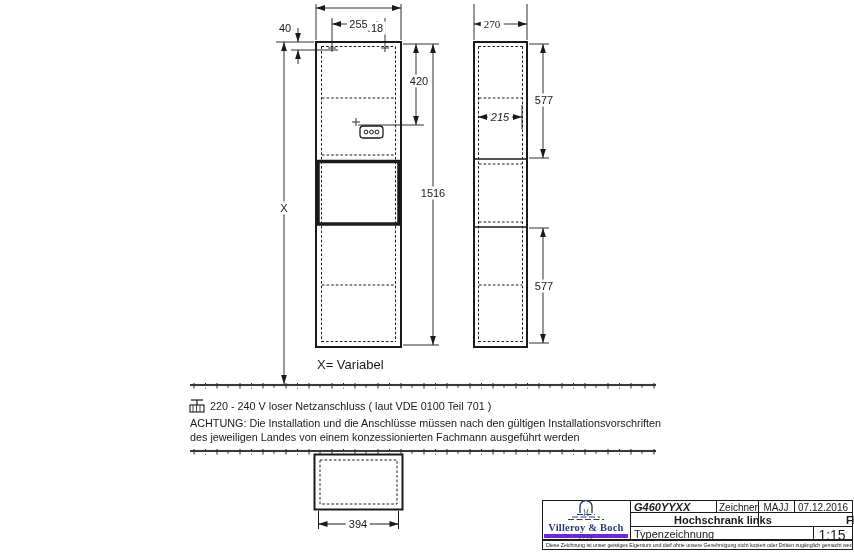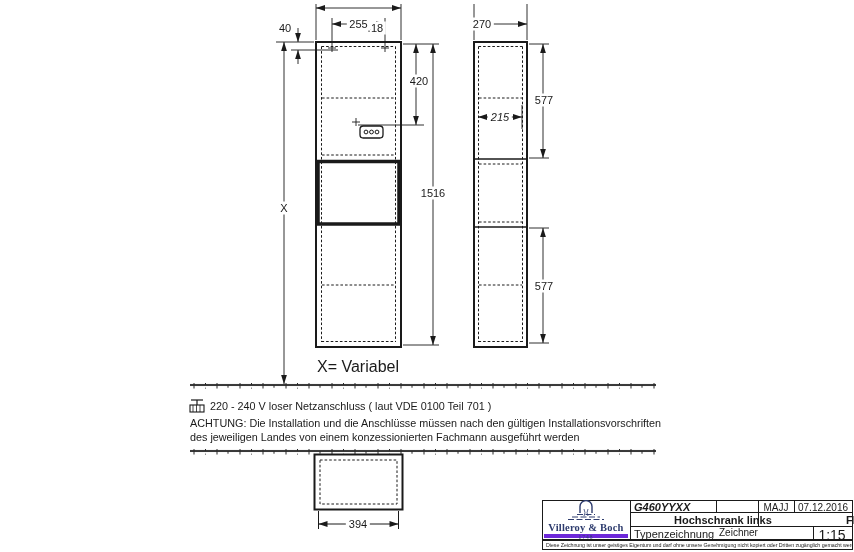--- a/index.html
+++ b/index.html
@@ -165,44 +165,44 @@
       <path d="M193,405 v7 M196.5,405 v7 M200,405 v7" stroke-width="0.8"></path>
     </g>
   </svg>
 
   <span class="dim" style="left:374px; top:8px;margin-top:20px;">418</span>
   <span class="dim" style="left:358.5px; top:24px;">255</span>
   <span class="dim" style="left:285px;  top:28px;">40</span>
   <span class="dim" style="left:284px;  top:208px;">X</span>
   <span class="dim" style="left:419px;  top:81px;">420</span>
   <span class="dim" style="left:433px;  top:193px;">1516</span>
-  <span class="dim" style="left:482px;top:24px;">270</span>
+  <span class="dim" style="left:492px;top:24px;font-family:Liberation Serif, serif;">270</span>
   <span class="dim" style="left:544px;  top:100px;">577</span>
   <span class="dim" style="left:500px;  top:117px;font-style:italic;">215</span>
   <span class="dim" style="left:544px;  top:286px;">577</span>
   <span class="dim" style="left:358px;  top:524px;">394</span>
 
-  <span class="note" style="left:317px; top:357px; font-size:16px;">X= Variabel</span>
+  <span class="note" style="left:317px; top:357px; font-size:13px;">X= Variabel</span>
   <span class="note" style="left:210px; top:400px;">220 - 240 V loser Netzanschluss ( laut VDE 0100 Teil 701 )</span>
   <span class="note" style="left:190px; top:417px;">ACHTUNG: Die Installation und die Anschlüsse müssen nach den gültigen Installationsvorschriften</span>
   <span class="note" style="left:190px; top:431px;">des jeweiligen Landes von einem konzessionierten Fachmann ausgeführt werden</span>
 
   <div class="tb-box" style="left:542px; top:500px; width:311px; height:40px;"></div>
 
   <div class="vline" style="left:630px; top:500px; height:40px;"></div>
   <div class="vline" style="left:716px; top:500px; height:12px;"></div>
   <div class="vline" style="left:758px; top:500px; height:12px;"></div>
   <div class="vline" style="left:794px; top:500px; height:12px;"></div>
   <div class="vline" style="left:758px; top:512px; height:14px;"></div>
   <div class="vline" style="left:813px; top:526px; height:14px;"></div>
   <div class="hline" style="left:630px; top:512px; width:222px;"></div>
   <div class="hline" style="left:630px; top:526px; width:222px;"></div>
 
   <span class="tb-text tb-artno" style="left:634px; top:502px;">G460YYXX</span>
-  <span class="tb-text" style="left:719px; top:528px;">Zeichner</span>
+  <span class="tb-text" style="left:719px; top:503px;">Zeichner</span>
   <span class="tb-text ctr" style="left:776px; top:503px;">MAJJ</span>
   <span class="tb-text" style="left:798px; top:503px;">07.12.2016</span>
   <span class="tb-text tb-bold" style="left:634px; top:515px;">Hochschrank links</span>
   <span class="tb-text tb-bold" style="left:762px; top:515px;padding-left:44px;">FINION</span>
   <span class="tb-text tb-plain" style="left:634px; top:529px;">Typenzeichnung</span>
   <span class="tb-text tb-scale ctr" style="left:832px; top:528px;">1:15</span>
 
   <svg class="draw" style="left:556px; top:500px;" width="60" height="22" viewBox="0 0 60 22">
     <g stroke="#2e3c6e" fill="none">
       <path d="M24,13 v-6.5 a6,6 0 0 1 12,0 V13" stroke-width="1.4"></path>

